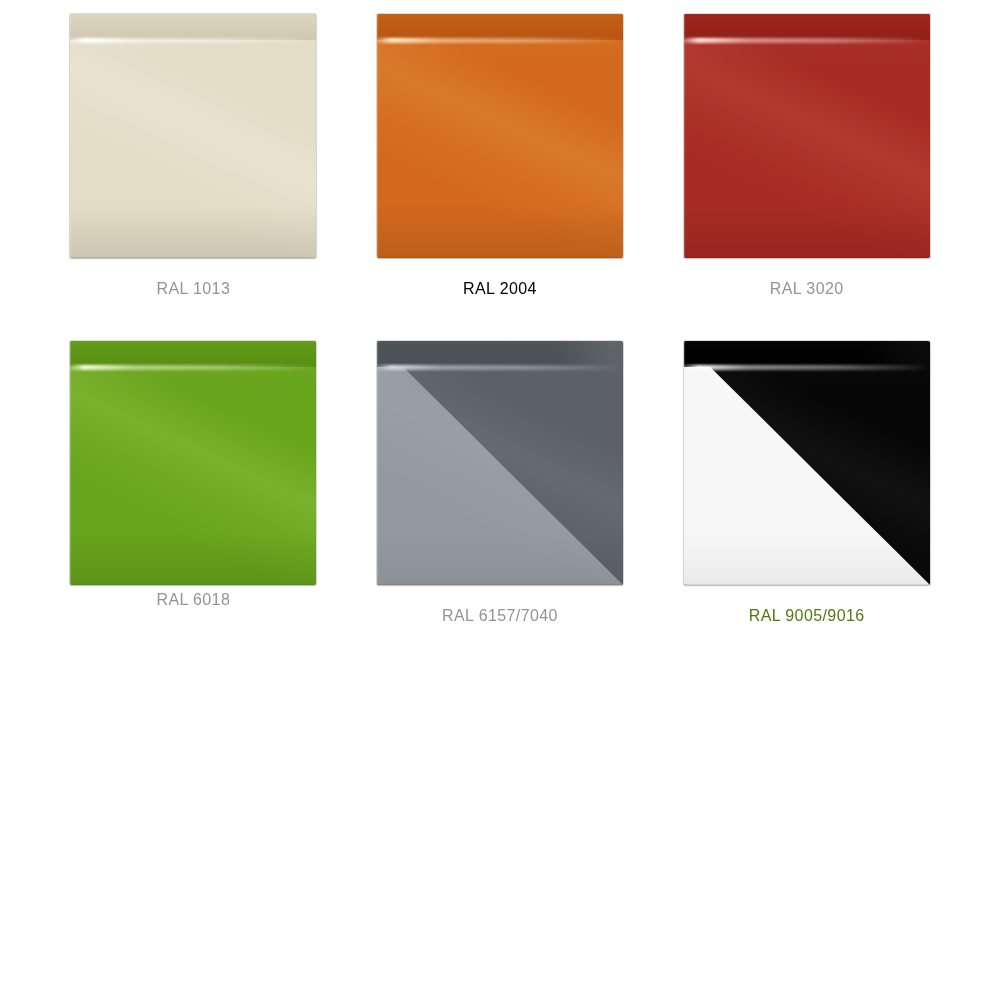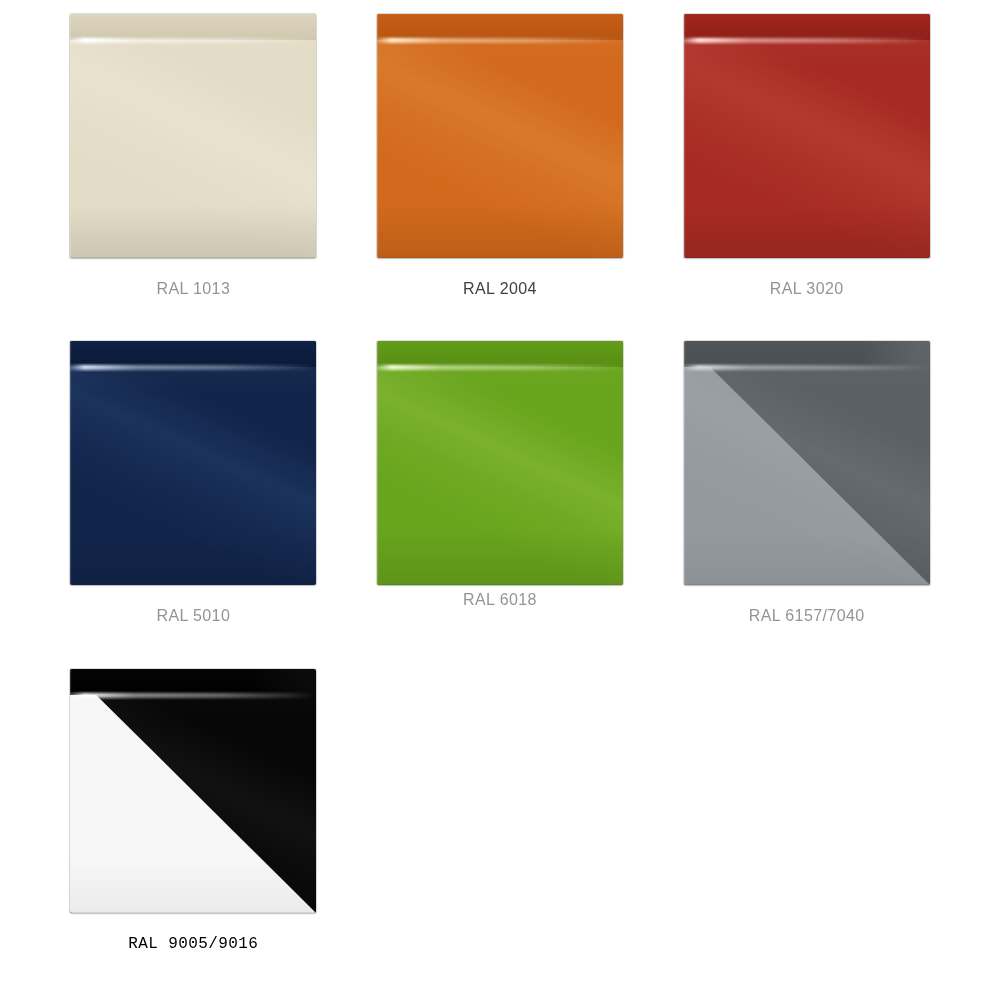--- a/index.html
+++ b/index.html
@@ -118,43 +118,32 @@
     </div>
     <div class="swatch-cell">
       <div class="tile">
         <div class="tile-base" style="background: rgb(210, 105, 28);"></div>
         <div class="tile-sheen" style="background: linear-gradient(205deg, rgba(0, 0, 0, 0) 30%, rgba(242, 164, 92, 0.333) 46%, rgba(242, 164, 92, 0.133) 58%, rgba(0, 0, 0, 0) 72%);"></div>
         <div class="tile-shade" style="background: linear-gradient(rgba(255, 255, 255, 0.05) 0%, rgba(255, 255, 255, 0) 22%, rgba(0, 0, 0, 0) 78%, rgba(0, 0, 0, 0.1) 100%);"></div>
         <div class="tile-topband" style="background: linear-gradient(rgb(198, 95, 22) 0%, rgb(183, 85, 18) 100%);"></div>
         <div class="tile-specular" style="background: linear-gradient(rgba(255, 255, 255, 0) 0%, rgb(255, 227, 194) 38%, rgb(255, 227, 194) 56%, rgba(255, 255, 255, 0) 100%); mask-image: linear-gradient(to right, rgba(0, 0, 0, 0.25) 0%, rgb(0, 0, 0) 6%, rgba(0, 0, 0, 0.55) 26%, rgba(0, 0, 0, 0.4) 62%, rgba(0, 0, 0, 0.15) 88%, transparent 100%);"></div>
         <div class="tile-edge"></div>
       </div>
-      <div class="swatch-label" style="color: #404040;">RAL 2004</div>
+      <div class="swatch-label" style="color: #000000;">RAL 2004</div>
     </div>
     <div class="swatch-cell">
       <div class="tile">
         <div class="tile-base" style="background: rgb(167, 43, 34);"></div>
         <div class="tile-sheen" style="background: linear-gradient(205deg, rgba(0, 0, 0, 0) 30%, rgba(217, 104, 92, 0.333) 46%, rgba(217, 104, 92, 0.133) 58%, rgba(0, 0, 0, 0) 72%);"></div>
         <div class="tile-shade" style="background: linear-gradient(rgba(255, 255, 255, 0.05) 0%, rgba(255, 255, 255, 0) 22%, rgba(0, 0, 0, 0) 78%, rgba(0, 0, 0, 0.1) 100%);"></div>
         <div class="tile-topband" style="background: linear-gradient(rgb(160, 38, 29) 0%, rgb(142, 32, 25) 100%);"></div>
         <div class="tile-specular" style="background: linear-gradient(rgba(255, 255, 255, 0) 0%, rgb(255, 217, 210) 38%, rgb(255, 217, 210) 56%, rgba(255, 255, 255, 0) 100%); mask-image: linear-gradient(to right, rgba(0, 0, 0, 0.25) 0%, rgb(0, 0, 0) 6%, rgba(0, 0, 0, 0.55) 26%, rgba(0, 0, 0, 0.4) 62%, rgba(0, 0, 0, 0.15) 88%, transparent 100%);"></div>
         <div class="tile-edge"></div>
       </div>
       <div class="swatch-label" style="color: rgb(148, 148, 148);">RAL 3020</div>
-    </div>
-    <div class="swatch-cell">
-      <div class="tile">
-        <div class="tile-base" style="background: rgb(17, 36, 74);"></div>
-        <div class="tile-sheen" style="background: linear-gradient(205deg, rgba(0, 0, 0, 0) 30%, rgba(67, 99, 155, 0.333) 46%, rgba(67, 99, 155, 0.133) 58%, rgba(0, 0, 0, 0) 72%);"></div>
-        <div class="tile-shade" style="background: linear-gradient(rgba(255, 255, 255, 0.05) 0%, rgba(255, 255, 255, 0) 22%, rgba(0, 0, 0, 0) 78%, rgba(0, 0, 0, 0.1) 100%);"></div>
-        <div class="tile-topband" style="background: linear-gradient(rgb(14, 32, 69) 0%, rgb(10, 26, 56) 100%);"></div>
-        <div class="tile-specular" style="background: linear-gradient(rgba(255, 255, 255, 0) 0%, rgb(201, 214, 234) 38%, rgb(201, 214, 234) 56%, rgba(255, 255, 255, 0) 100%); mask-image: linear-gradient(to right, rgba(0, 0, 0, 0.25) 0%, rgb(0, 0, 0) 6%, rgba(0, 0, 0, 0.55) 26%, rgba(0, 0, 0, 0.4) 62%, rgba(0, 0, 0, 0.15) 88%, transparent 100%);"></div>
-        <div class="tile-edge"></div>
-      </div>
-      <div class="swatch-label" style="color: rgb(148, 148, 148);">RAL 5010</div>
     </div>
     <div class="swatch-cell">
       <div class="tile">
         <div class="tile-base" style="background: rgb(104, 164, 28);"></div>
         <div class="tile-sheen" style="background: linear-gradient(205deg, rgba(0, 0, 0, 0) 30%, rgba(180, 220, 114, 0.333) 46%, rgba(180, 220, 114, 0.133) 58%, rgba(0, 0, 0, 0) 72%);"></div>
         <div class="tile-shade" style="background: linear-gradient(rgba(255, 255, 255, 0.05) 0%, rgba(255, 255, 255, 0) 22%, rgba(0, 0, 0, 0) 78%, rgba(0, 0, 0, 0.1) 100%);"></div>
         <div class="tile-topband" style="background: linear-gradient(rgb(98, 156, 24) 0%, rgb(88, 142, 20) 100%);"></div>
         <div class="tile-specular" style="background: linear-gradient(rgba(255, 255, 255, 0) 0%, rgb(235, 248, 205) 38%, rgb(235, 248, 205) 56%, rgba(255, 255, 255, 0) 100%); mask-image: linear-gradient(to right, rgba(0, 0, 0, 0.25) 0%, rgb(0, 0, 0) 6%, rgba(0, 0, 0, 0.55) 26%, rgba(0, 0, 0, 0.4) 62%, rgba(0, 0, 0, 0.15) 88%, transparent 100%);"></div>
         <div class="tile-edge"></div>
       </div>
@@ -175,15 +164,15 @@
     <div class="swatch-cell">
       <div class="tile">
         <div class="tile-base" style="background: rgb(6, 6, 6);"></div>
         <div class="tile-split" style="background: linear-gradient(to right top, rgb(247, 247, 247) 0px, rgb(247, 247, 247) calc(50% - 0.5px), rgba(0, 0, 0, 0) calc(50% + 0.5px), rgba(0, 0, 0, 0) 100%);"></div>
         <div class="tile-sheen" style="background: linear-gradient(205deg, rgba(0, 0, 0, 0) 30%, rgba(110, 110, 110, 0.333) 46%, rgba(110, 110, 110, 0.133) 58%, rgba(0, 0, 0, 0) 72%); opacity: 0.3;"></div>
         <div class="tile-shade" style="background: linear-gradient(rgba(255, 255, 255, 0.05) 0%, rgba(255, 255, 255, 0) 22%, rgba(0, 0, 0, 0) 78%, rgba(0, 0, 0, 0.1) 100%); opacity: 0.5;"></div>
         <div class="tile-topband" style="background: linear-gradient(rgb(4, 4, 4) 0%, rgb(0, 0, 0) 100%); mask-image: linear-gradient(to right, rgb(0, 0, 0) 0%, rgb(0, 0, 0) 72%, transparent 94%);"></div>
         <div class="tile-specular" style="background: linear-gradient(rgba(255, 255, 255, 0) 0%, rgb(255, 255, 255) 38%, rgb(255, 255, 255) 56%, rgba(255, 255, 255, 0) 100%); mask-image: linear-gradient(to right, rgba(0, 0, 0, 0.25) 0%, rgb(0, 0, 0) 6%, rgba(0, 0, 0, 0.55) 26%, rgba(0, 0, 0, 0.4) 62%, rgba(0, 0, 0, 0.15) 88%, transparent 100%); opacity: 0.9;"></div>
         <div class="tile-edge"></div>
       </div>
-      <div class="swatch-label" style="color: #000000; font-family: Liberation Mono, monospace;">RAL 9005/9016</div>
+      <div class="swatch-label" style="color: #4d7c0f;">RAL 9005/9016</div>
     </div>
   </div>
 
 </body></html>

